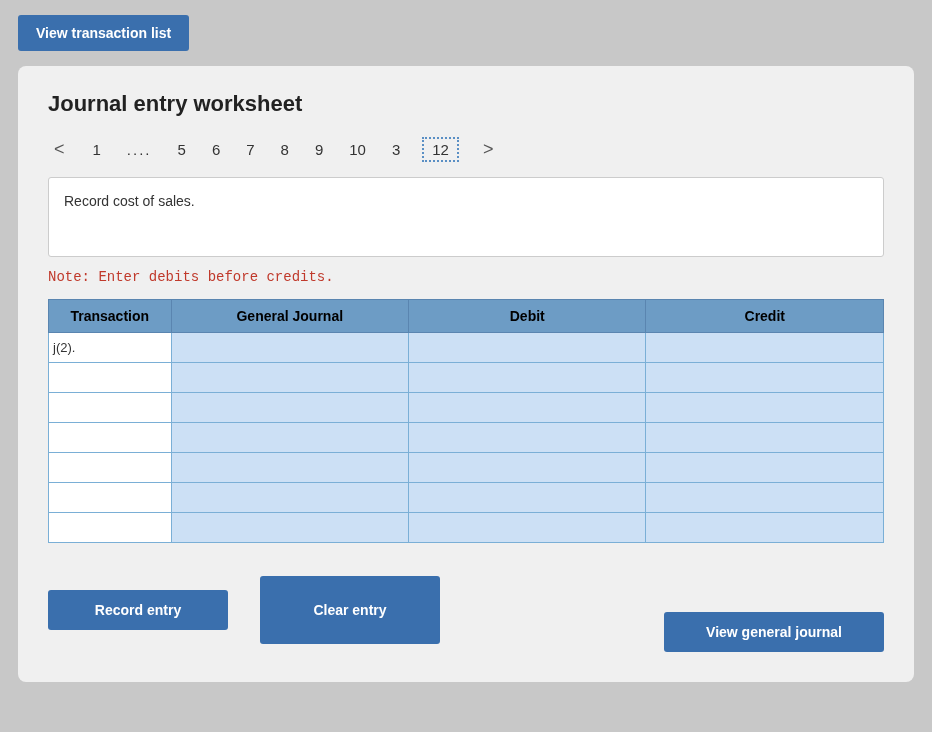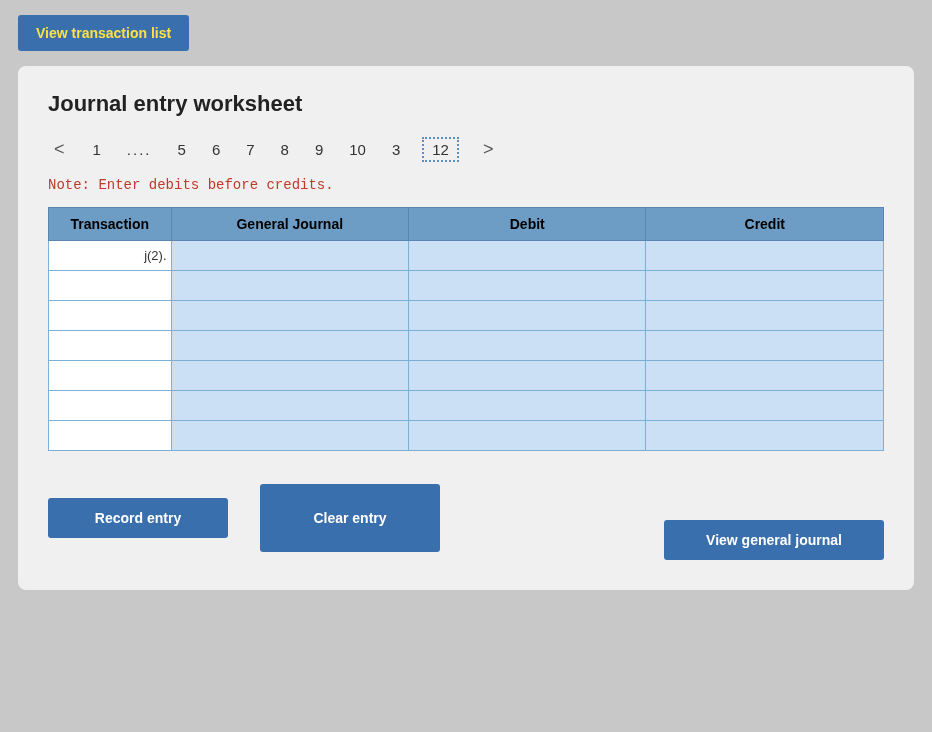--- a/index.html
+++ b/index.html
@@ -12,21 +12,21 @@
       position: relative;
     }
 
     .top-bar {
       background: #c8c8c8;
       padding: 15px 18px;
     }
 
     .view-transaction-btn {
       background: #3a6fad;
-      color: #fde047;
+      color: #ffffff;
       border: none;
       padding: 10px 18px;
       font-size: 14px;
       font-weight: bold;
       cursor: pointer;
       border-radius: 3px;
     }
 
     .main-container {
       background: #f0f0f0;
@@ -109,21 +109,21 @@
 
     .journal-table td {
       background: #cce0f5;
       border: 1px solid #7aafd6;
       padding: 0;
       height: 30px;
     }
 
     .journal-table td.transaction-col {
       background: white;
-      text-align: right;
+      text-align: left;
       padding: 4px;
       color: #333;
       font-size: 13px;
     }
 
     .journal-table td input {
       width: 100%;
       height: 100%;
       border: none;
       background: #cce0f5;
@@ -206,20 +206,21 @@
     <span class="page-num">6</span>
     <span class="page-num">7</span>
     <span class="page-num">8</span>
     <span class="page-num">9</span>
     <span class="page-num">10</span>
     <span class="page-num">3</span>
     <span class="page-num active">12</span>
     <button class="page-nav">&gt;</button>
   </div>
 
+  <div class="description-box">Record cost of sales.</div>
 
   <div class="note-text">Note:  Enter debits before credits.</div>
 
   <table class="journal-table">
     <thead>
       <tr>
         <th>Transaction</th>
         <th>General Journal</th>
         <th>Debit</th>
         <th>Credit</th>

